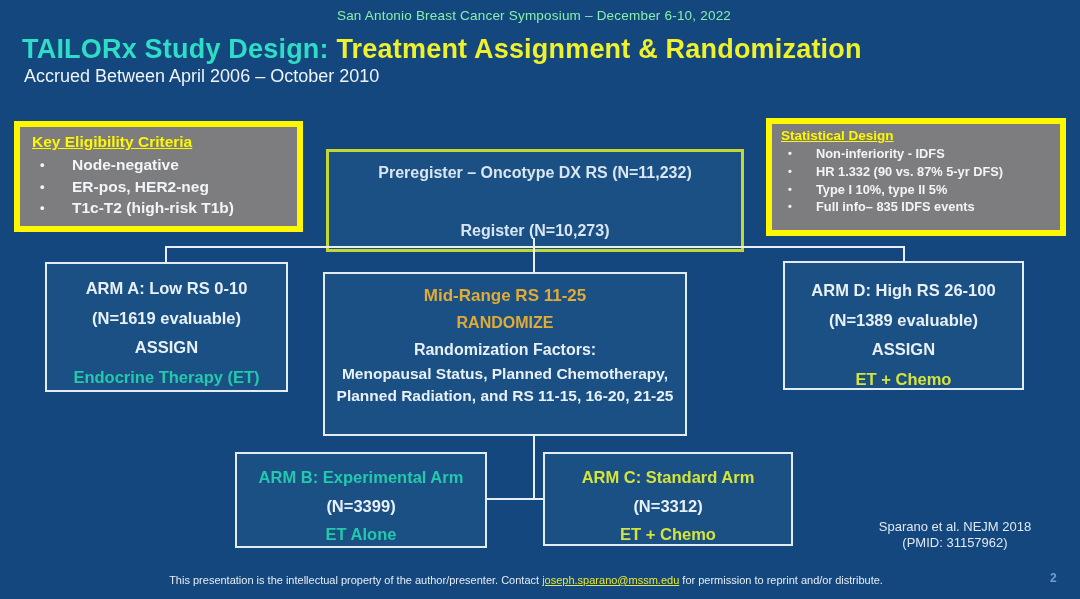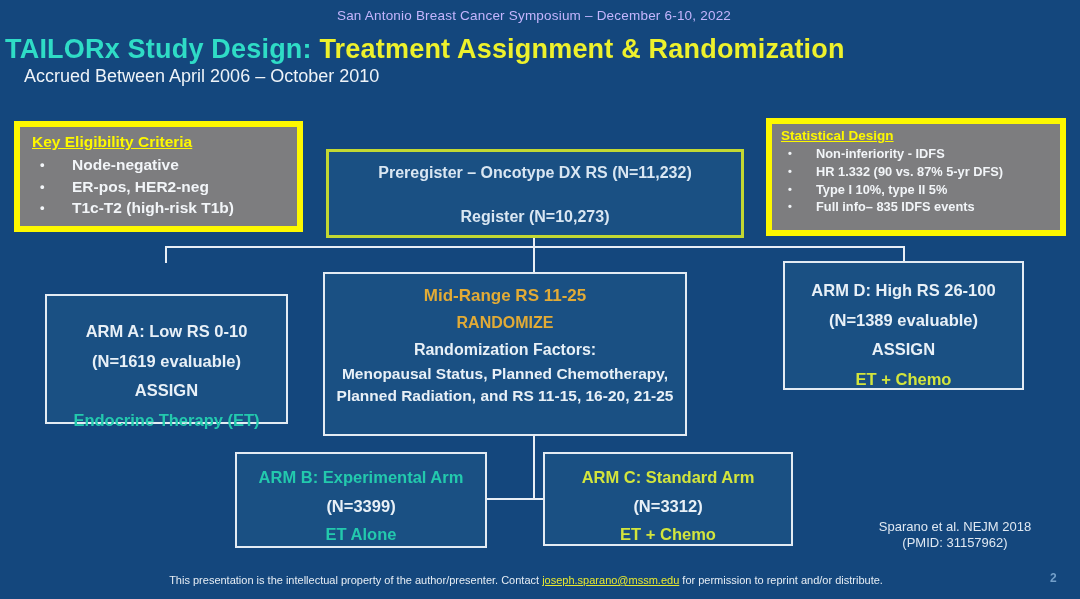--- a/index.html
+++ b/index.html
@@ -2,24 +2,24 @@
 <html><head>
 <meta charset="utf-8">
 <style>
   html,body{margin:0;padding:0;background:#0b2f55;}
   .slide{
     position:relative;width:1080px;height:599px;overflow:hidden;
     background:#14477d;font-family:"Liberation Sans",sans-serif;
   }
   .conf-header{
     position:absolute;top:8px;left:0;right:12px;text-align:center;
-    font-size:13.5px;color:#c4b5fd;letter-spacing:.2px;
+    font-size:13.5px;color:#86efac;letter-spacing:.2px;
   }
   .title{
-    position:absolute;left:5px;top:34px;margin:0;
+    position:absolute;left:22px;top:34px;margin:0;
     font-size:27px;font-weight:bold;white-space:nowrap;letter-spacing:.2px;
   }
   .t-teal{color:#2fdcc6;}
   .t-yellow{color:#eef12c;}
   .subtitle{
     position:absolute;left:24px;top:66px;font-size:18px;color:#eef3f8;
   }
   
   .crit-box{
     position:absolute;box-sizing:border-box;background:#7d7d7f;
@@ -38,26 +38,26 @@
   .stat{left:766px;top:118px;width:300px;height:118px;padding:4px 6px 3px 8px;}
   .stat .crit-title{font-size:13.5px;margin:0 0 2px 1px;}
   .stat li{font-size:12.8px;line-height:17.8px;padding-left:36px;}
   .stat li::before{left:8px;font-size:11px;}
   
   .flow-box{
     position:absolute;box-sizing:border-box;background:#1a5083;
     text-align:center;font-weight:bold;color:#e8f0f7;
   }
   .register-box{
-    left:326px;top:149px;width:418px;height:89px;
+    left:326px;top:149px;width:418px;height:103px;
     border:3px solid #c3d832;display:flex;flex-direction:column;
     justify-content:space-between;padding:12px 0 9px;font-size:16px;color:#d9e6f2;
   }
   .arm-box{border:2.5px solid #e3ebf3;font-size:16.5px;}
-  .arm-a{left:45px;top:262px;width:243px;height:130px;padding-top:21px;margin-top:32px;}
+  .arm-a{left:45px;top:262px;width:243px;height:130px;padding-top:10px;}
   .arm-a div{line-height:29.5px;}
   .arm-d{left:783px;top:261px;width:241px;height:129px;padding-top:13px;}
   .arm-d div{line-height:29.5px;}
   .mid-box{left:323px;top:272px;width:364px;height:164px;padding-top:8px;font-size:16px;}
   .mid-box .ln{line-height:27px;}
   .mid-box .ln-tight{line-height:22px;font-size:15.5px;}
   .mid-box .ln-first{font-size:17px;}
   .arm-b{left:235px;top:452px;width:252px;height:96px;padding-top:9px;}
   .arm-b div{line-height:28.5px;}
   .arm-c{left:543px;top:452px;width:250px;height:94px;padding-top:9px;}

